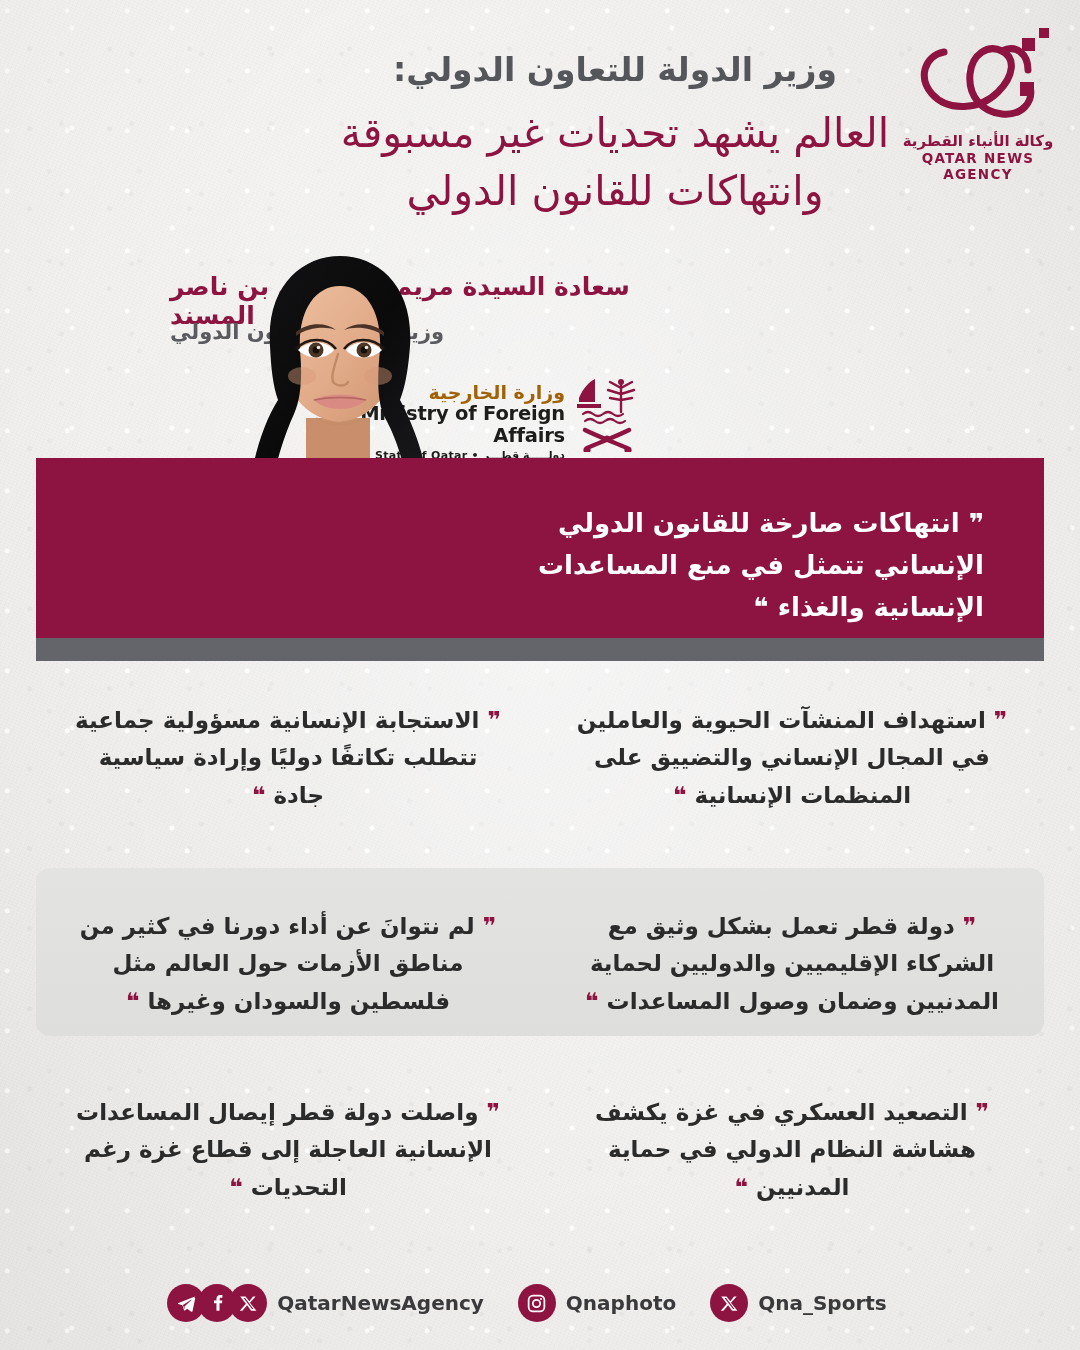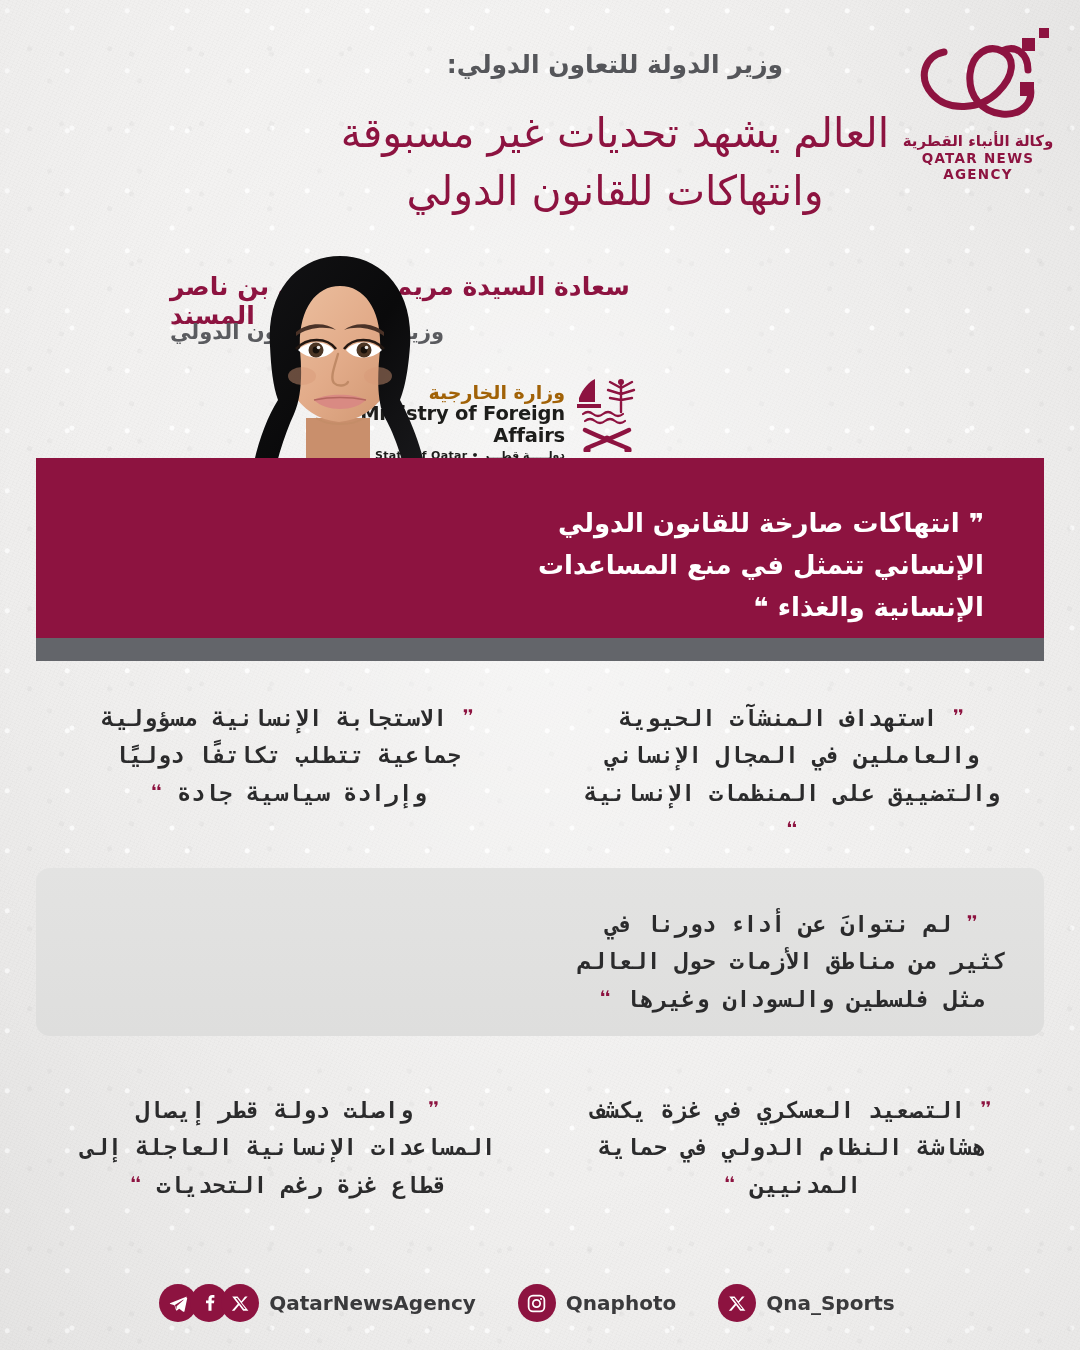--- a/index.html
+++ b/index.html
@@ -29,21 +29,21 @@
     position:absolute; inset:0;
     background:radial-gradient(ellipse at 50% 42%, rgba(255,255,255,.55) 0%, rgba(255,255,255,0) 55%, rgba(0,0,0,.045) 100%);
     pointer-events:none;
   }
 
   
   .header { position:absolute; top:26px; right:0; left:0; height:230px; }
   .kicker {
     position:absolute; top:24px; left:0; right:0;
     text-align:center; padding-left:150px;
-    font-size:25px; font-weight:700; color:#55565a; letter-spacing:0;
+    font-size:33px; font-weight:700; color:#55565a; letter-spacing:0;
   }
   .headline {
     position:absolute; top:78px; left:0; right:0;
     text-align:center; padding-left:150px;
     font-size:41px; font-weight:400; color:#8d1340; line-height:1.42;
   }
 
   
   .qna-logo { position:absolute; top:0px; right:22px; width:160px; height:150px; }
   .qna-logo svg { display:block; }
@@ -81,39 +81,39 @@
     position:absolute; right:60px; top:44px; width:500px;
     text-align:right; color:#ffffff; font-size:26px; font-weight:700; line-height:1.62;
   }
   .gray-bar {
     position:absolute; left:36px; right:36px; top:638px; height:23px;
     background:#63656a;
   }
 
   
   .row { position:absolute; left:36px; right:36px; display:flex; }
-  .row .cell { width:50%; padding:0 34px;font-family:Liberation Mono, monospace; }
+  .row .cell { width:50%; padding:0 34px; }
   .q {
     text-align:center; font-size:23px; font-weight:700;
     color:#2b2b2c; line-height:1.62; direction:rtl;
   }
   .qm { color:#8d1340; font-weight:700; }
   .row1 { top:702px; }
   .row2 { top:908px; }
   .row3 { top:1094px; }
   .band {
     position:absolute; left:36px; right:36px; top:868px; height:168px;
     background:linear-gradient(180deg,#e3e3e2 0%,#e0e0df 60%,#dededd 100%);
     border-radius:14px;
   }
 
   
   .footer {
     position:absolute; left:0; right:0; top:1277px; height:52px;
-    display:flex; justify-content:center; gap:16px;
+    display:flex; justify-content:center; gap:8px;
     direction:ltr;
   }
   .soc-group { display:flex; align-items:center; }
   .ic {
     width:38px; height:38px; border-radius:50%;
     background:#8d1340; color:#fff;
     display:flex; align-items:center; justify-content:center;
     flex:0 0 auto;
   }
   .ic + .ic { margin-left:-7px; }
@@ -279,20 +279,27 @@
       <span class="qm">❝</span>
     </div>
   </div>
 </div>
 
 <div class="band"></div>
 <div class="row row2">
   <div class="cell">
     <div class="q">
       <span class="qm">❞</span>
+      <span>دولة قطر تعمل بشكل وثيق مع الشركاء الإقليميين والدوليين لحماية المدنيين وضمان وصول المساعدات</span>
+      <span class="qm">❝</span>
+    </div>
+  </div>
+  <div class="cell">
+    <div class="q">
+      <span class="qm">❞</span>
       <span>لم نتوانَ عن أداء دورنا في كثير من مناطق الأزمات حول العالم مثل فلسطين والسودان وغيرها</span>
       <span class="qm">❝</span>
     </div>
   </div>
 </div>
 
 <div class="row row3">
   <div class="cell">
     <div class="q">
       <span class="qm">❞</span>

